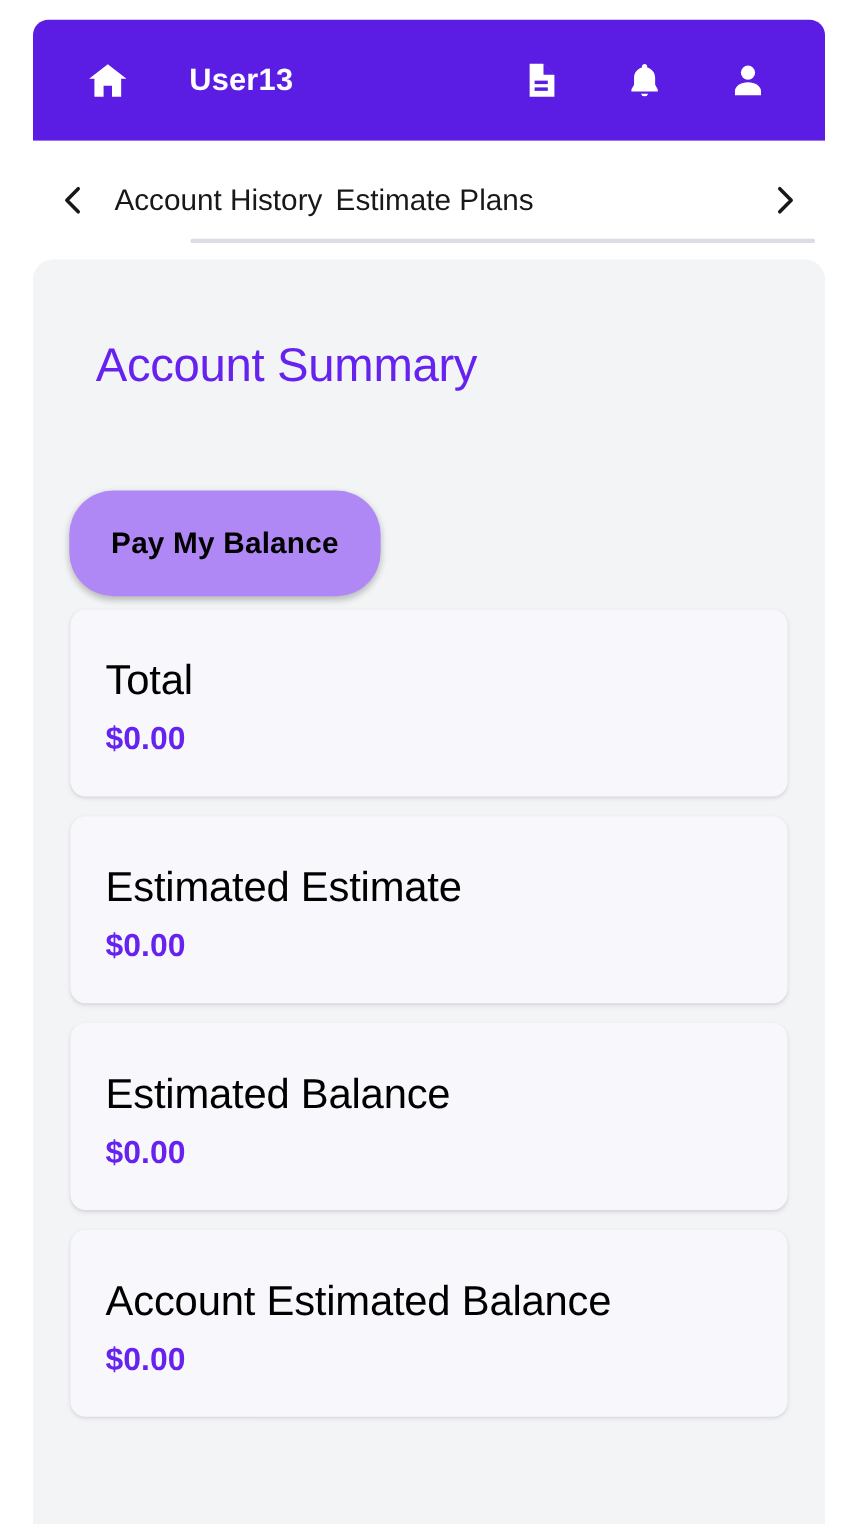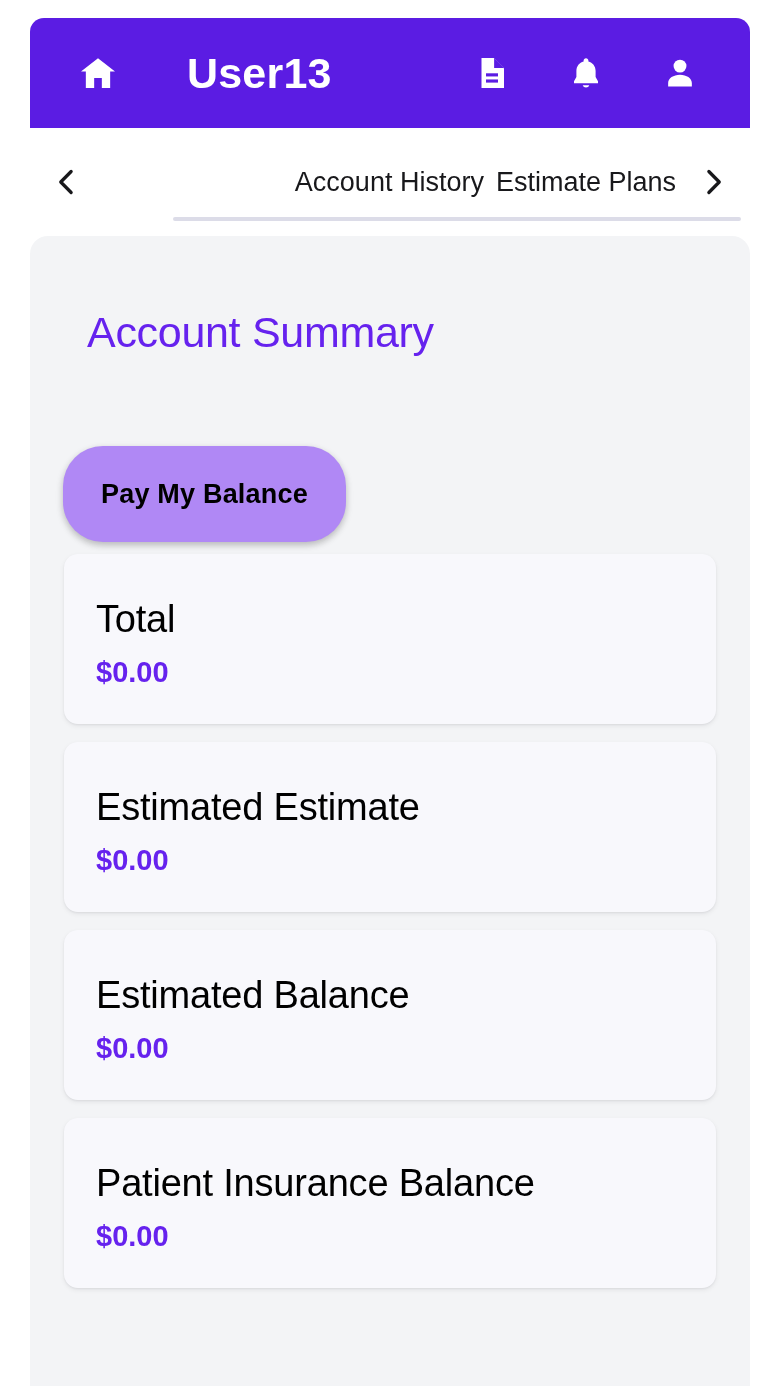--- a/index.html
+++ b/index.html
@@ -52,25 +52,24 @@
     display: flex;
     align-items: center;
     justify-content: center;
     width: 44px;
     height: 44px;
   }
   .icon-btn svg { display: block; }
 
   .brand-title {
     color: #ffffff;
-    font-size: 43px;
+    font-size: 28px;
     font-weight: bold;
     letter-spacing: 0.2px;
     white-space: nowrap;
-    margin-left: 15px;
   }
 
   
   .tab-strip {
     position: absolute;
     left: 30px;
     top: 128px;
     width: 720px;
     height: 108px;
     background: #ffffff;
@@ -86,21 +85,21 @@
     justify-content: center;
     flex: 0 0 auto;
   }
   .tab-arrow.left { margin-left: 6px; }
   .tab-arrow.right { margin-right: 6px; }
 
   .tab-list {
     flex: 1 1 auto;
     display: flex;
     align-items: center;
-    justify-content: flex-end;
+    justify-content: flex-start;
     height: 100%;
     position: relative;
   }
 
   .tab-item {
     font-size: 27px;
     color: #18181b;
     white-space: nowrap;
     padding: 0 6px;
     height: 100%;
@@ -273,20 +272,20 @@
         <div class="card-label">Estimated Estimate</div>
         <div class="card-value">$0.00</div>
       </div>
 
       <div class="summary-card">
         <div class="card-label">Estimated Balance</div>
         <div class="card-value">$0.00</div>
       </div>
 
       <div class="summary-card">
-        <div class="card-label">Patient Insurance Balance</div>
+        <div class="card-label">Account Estimated Balance</div>
         <div class="card-value">$0.00</div>
       </div>
 
     </div>
   </div>
 
 </div>
 
 </body></html>

